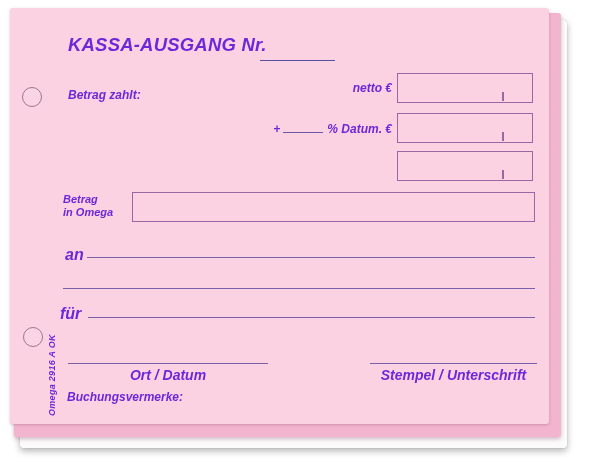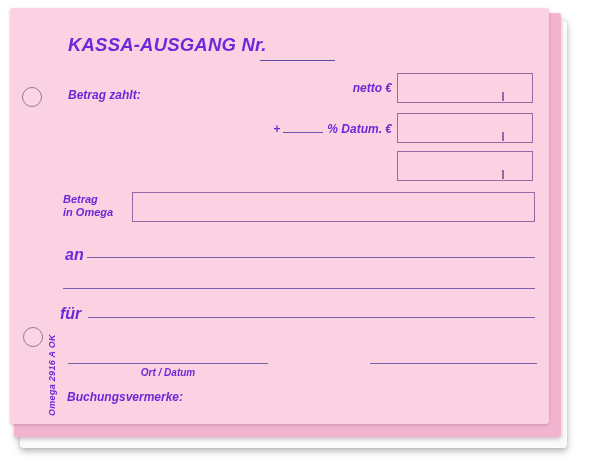--- a/index.html
+++ b/index.html
@@ -85,21 +85,21 @@
   .fuer-label{ left:50px; top:297px; }
   .rule { height:0; border-bottom:1.5px solid #7a5faa; }
   .an-line   { left:77px;  top:249px; width:448px; }
   .an-line-2 { left:53px;  top:280px; width:472px; }
   .fuer-line { left:78px;  top:309px; width:447px; }
 
   .sig-line { top:355px; }
   .ort-line     { left:58px;  width:200px; }
   .stempel-line { left:360px; width:167px; }
   .sig-label {
-    top:359px; font-size:10px; text-align:center; white-space:nowrap;
+    top:359px; font-size:14px; text-align:center; white-space:nowrap;
   }
   .ort-label     { left:58px;  width:200px; }
   .stempel-label { left:360px; width:167px; }
 
   .buchung { left:57px; top:382px; font-size:12px;text-align:right; }
 
   .side-code {
     left:37px; top:316px; height:92px;
     writing-mode:vertical-rl; transform:rotate(180deg);
     font-size:9px; letter-spacing:0.3px; white-space:nowrap;
@@ -146,19 +146,20 @@
     <div class="abs rule an-line"></div>
     <div class="abs rule an-line-2"></div>
 
     <div class="abs ink inline-label fuer-label">für</div>
     <div class="abs rule fuer-line"></div>
 
     <div class="abs rule sig-line ort-line"></div>
     <div class="abs ink sig-label ort-label">Ort / Datum</div>
 
     <div class="abs rule sig-line stempel-line"></div>
+    <div class="abs ink sig-label stempel-label">Stempel / Unterschrift</div>
 
     <div class="abs ink buchung">Buchungsvermerke:</div>
 
     <div class="abs ink side-code">Omega 2916 A OK</div>
 
   </div>
 </div>
 
 </body></html>

